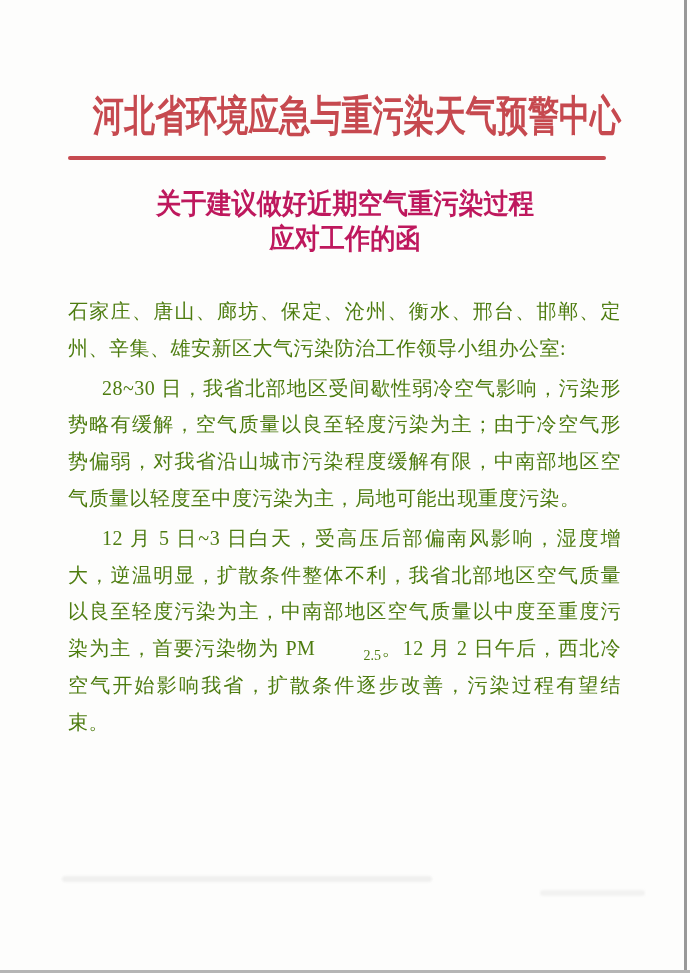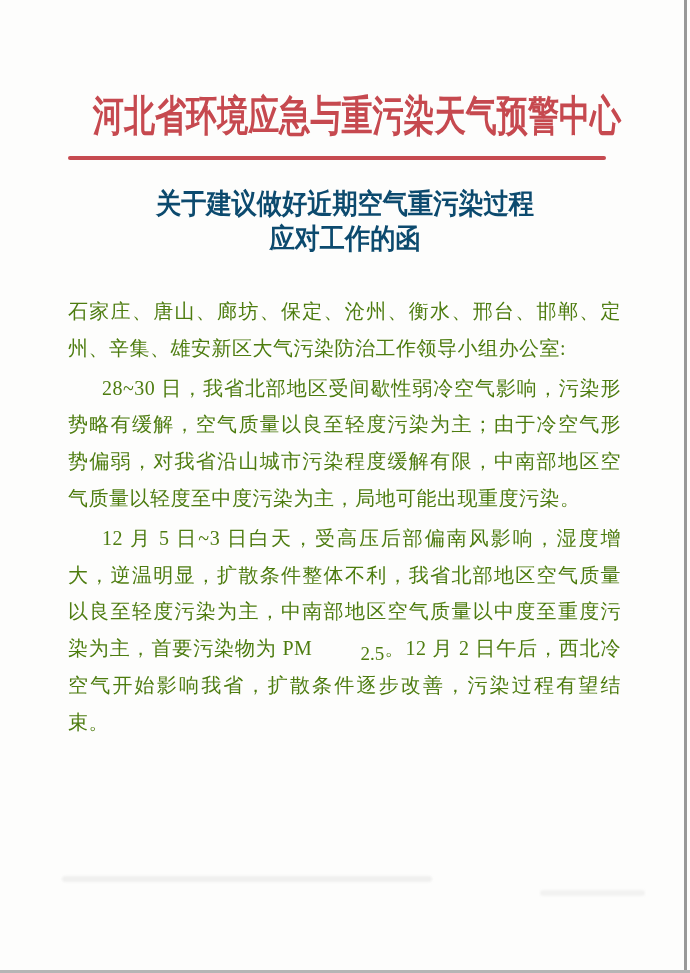--- a/index.html
+++ b/index.html
@@ -28,21 +28,21 @@
     margin: 15px 0 0 68px;
     width: 538px;
     height: 4px;
     background: #c64a50;
     border-radius: 2px;
   }
   
   .doc-title {
     margin-top: 26px;
     text-align: center;
-    color: #0c4a6e;
+    color: #be185d;
     font-weight: 700;
   }
   .doc-title .title-line { font-size: 28px; line-height: 35px; }
   .title-text {
     display: inline-block;
     white-space: nowrap;
     transform: scaleX(0.9);
     transform-origin: 50% 50%;
   }
   
@@ -50,21 +50,21 @@
     margin: 37px 69px 0 68px;
     color: #4d7c0f;
     font-size: 20px;
     line-height: 36.8px;
     letter-spacing: 0.5px;
     text-align: justify;
   }
   .letter-body p { margin: 0 0 3px 0; }
   .letter-body p.indented { text-indent: 34px; }
   .letter-body sub {
-    font-size: 19px;
+    font-size: 14px;
     line-height: 0;
     letter-spacing: 0;
     vertical-align: sub;
     margin-left: 48px;
   }
   
   .scan-edge-right {
     position: absolute; top: 0; right: 3px;
     width: 3px; height: 973px; background: #989898;
   }

